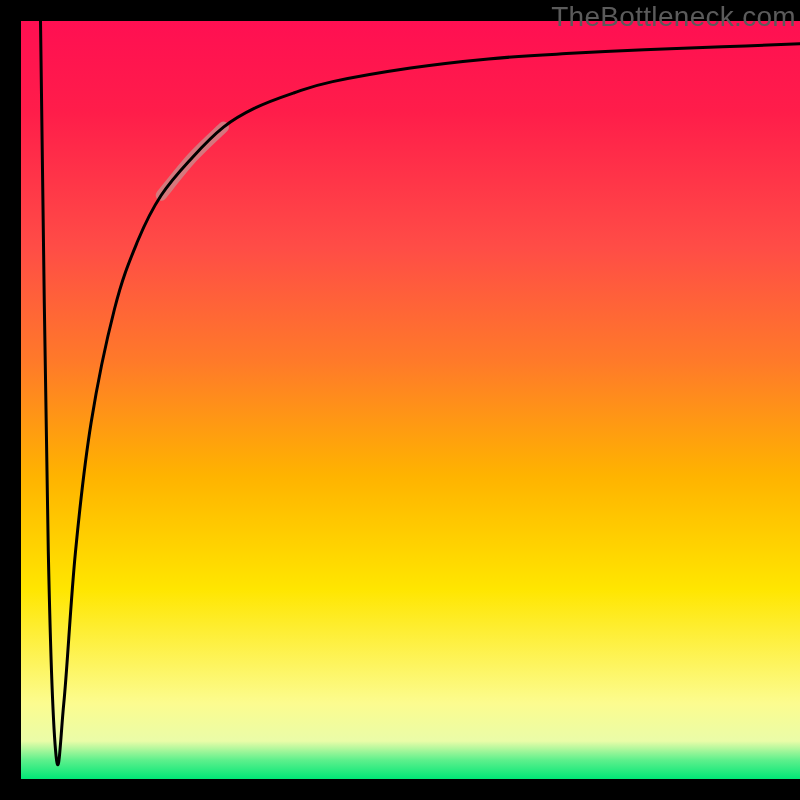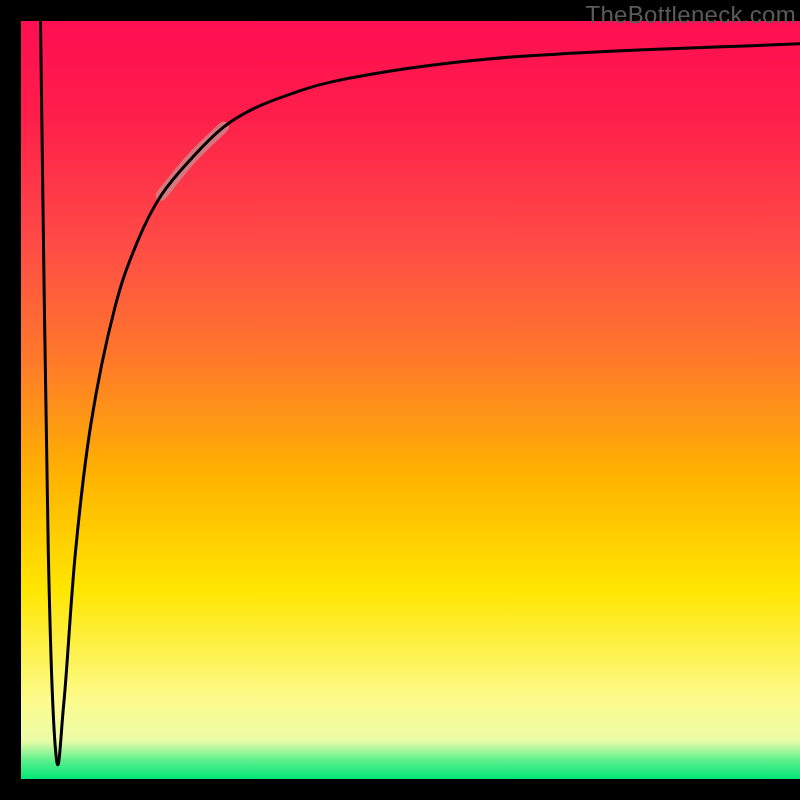--- a/index.html
+++ b/index.html
@@ -39,21 +39,21 @@
       #ff1d4a 88%,
       #ff0f52 100%
     );
   }
 
   .attribution {
     position: absolute;
     top: 1px;
     right: 4px;
     color: #5b5b5b;
-    font-size: 24px;
+    font-size: 28px;
     font-weight: 500;
     letter-spacing: 0.3px;
     user-select: none;
   }
 
   svg.curve {
     position: absolute;
     inset: 0;
     width: 779px;
     height: 758px;

